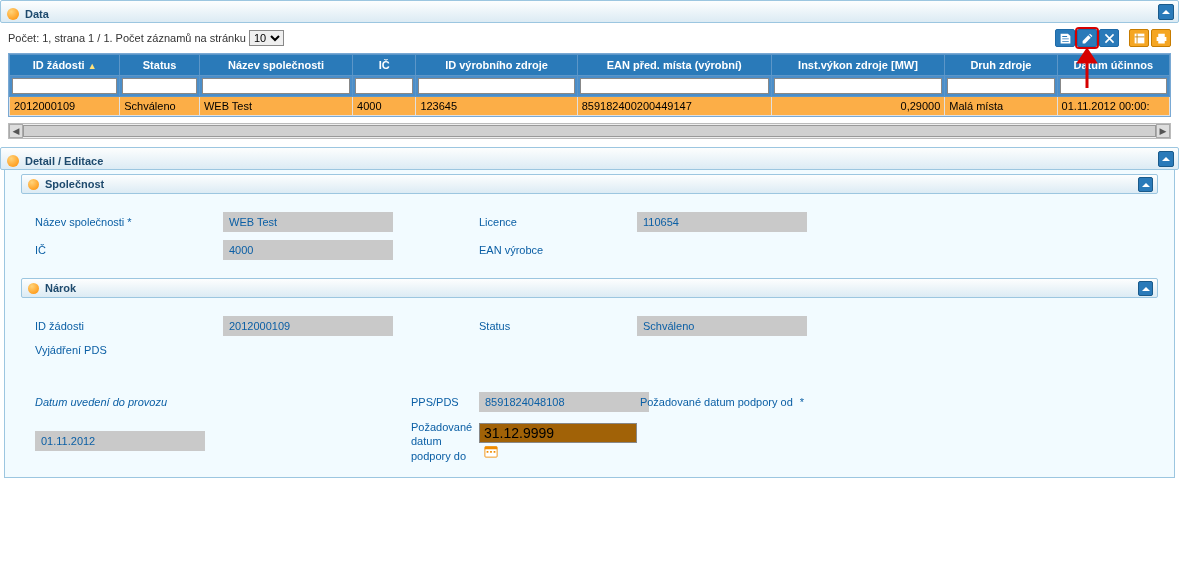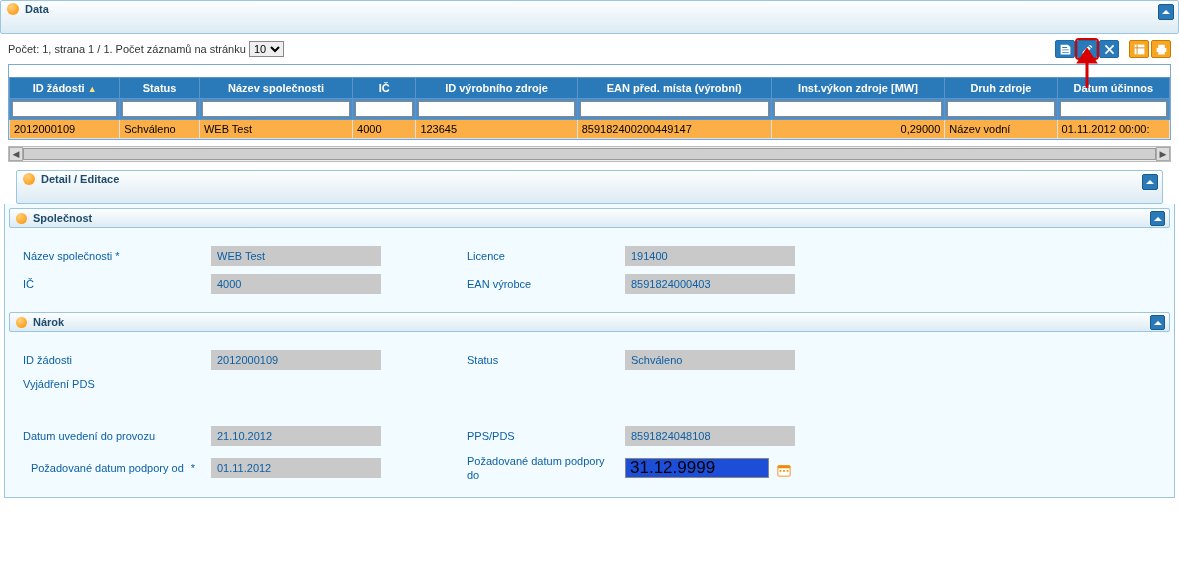--- a/index.html
+++ b/index.html
@@ -5,26 +5,26 @@
   * { box-sizing: border-box; }
   body {
     margin: 0;
     font-family: Verdana, Arial, sans-serif;
     font-size: 11px;
     background: #fff;
     color: #333;
   }
   .panel-bar {
     display: flex;
-    align-items: flex-start;
+    align-items: flex-end;
     background: linear-gradient(#fdfefe, #dcebf4);
     border: 1px solid #9cc6e0;
     border-radius: 2px;
     padding: 2px 6px;
-    height: 34px;
+    height: 23px;
     position: relative;
   }
   .panel-bar .bullet {
     width: 12px; height: 12px;
     border-radius: 50%;
     background: radial-gradient(circle at 35% 30%, #ffd37a, #ff8c00);
     margin-right: 6px;
   }
   .panel-bar .title {
     font-weight: bold;
@@ -102,21 +102,20 @@
 
   .grid-wrap {
     margin: 0 8px 6px 8px;
     overflow: hidden;
     border: 1px solid #7aa9d4;
   }
   table.grid {
     border-collapse: collapse;
     width: 100%;
     table-layout: fixed;
-    margin-top: 12px;
   }
   .grid th {
     background: #2a7ab9;
     color: #fff;
     font-weight: bold;
     font-size: 11px;
     padding: 4px 6px;
     border: 1px solid #5c96c8;
     text-align: center;
     white-space: nowrap;
@@ -192,24 +191,24 @@
     color: #0b5fa5;
     padding: 3px 6px;
     font-size: 11px;
     width: 170px;
     height: 20px;
     display: flex;
     align-items: center;
   }
   .form-grid .input-field {
     border: 1px solid #888;
-    background: #1d4ed8;
+    background: #a16207;
     padding: 2px 4px;
-    font-size: 17px;
-    width: 144px;
+    font-size: 14px;
+    width: 158px;
     height: 20px;
   }
   .cal-btn {
     width:16px;height:16px;display:inline-flex;align-items:center;justify-content:center;
     margin-left:4px;cursor:pointer;vertical-align:middle;
   }
   .cal-btn svg{width:14px;height:14px;fill:#f08c00;}
   .spacer-col{width:60px;}
 
   .outer { position: relative; padding-bottom: 2px; }
@@ -315,67 +314,66 @@
       </thead>
       <tbody>
         <tr>
           <td class="cell">2012000109</td>
           <td class="cell">Schváleno</td>
           <td class="cell">WEB Test</td>
           <td class="cell">4000</td>
           <td class="cell">123645</td>
           <td class="cell">859182400200449147</td>
           <td class="cell right">0,29000</td>
-          <td class="cell">Název vodní</td>
+          <td class="cell">Malá místa</td>
           <td class="cell">01.11.2012 00:00:</td>
         </tr>
       </tbody>
     </table>
   </div>
 
   <div class="hscroll">
     <span class="arrow l">◀</span>
     <span class="thumb"></span>
     <span class="arrow r">▶</span>
   </div>
 
-  <div class="panel-bar" style="margin:0 16px;">
+  <div class="panel-bar" style="margin:0 0;">
     <span class="bullet"></span>
     <span class="title">Detail / Editace</span>
     <span class="collapse-btn">
       <svg viewBox="0 0 10 10">
           <path d="M1 7 L5 3 L9 7 Z"></path>
         </svg>
     </span>
   </div>
 
-  <div style="background:#f2fbff;border:1px solid #9cc6e0;border-top:none;margin:0 4px;padding:4px 0;">
+  <div style="background:#f2fbff;border:1px solid #9cc6e0;border-top:none;margin:0 4px;padding:4px 12px;">
 
     <div class="sub-panel-bar">
       <span class="bullet"></span>
       <span class="title">Společnost</span>
       <span class="collapse-btn">
         <svg viewBox="0 0 10 10">
             <path d="M1 7 L5 3 L9 7 Z"></path>
           </svg>
       </span>
     </div>
     <div class="detail-body" style="border:none;margin:0;">
       <div class="form-grid">
         <span class="label">Název společnosti *</span>
         <span class="ro-field">WEB Test</span>
         <span class="spacer-col"></span>
         <span class="label">Licence</span>
-        <span class="ro-field">191400</span>
+        <span class="ro-field">110654</span>
 
         <span class="label">IČ</span>
         <span class="ro-field">4000</span>
         <span class="spacer-col"></span>
         <span class="label">EAN výrobce</span>
-        <span class="ro-field">8591824000403</span>
       </div>
     </div>
 
     <div class="sub-panel-bar">
       <span class="bullet"></span>
       <span class="title">Nárok</span>
       <span class="collapse-btn">
         <svg viewBox="0 0 10 10">
             <path d="M1 7 L5 3 L9 7 Z"></path>
           </svg>
@@ -392,22 +390,21 @@
         <span class="label">Vyjádření PDS</span>
         <span></span>
           <span></span>
           <span></span>
           <span></span>
       </div>
     </div>
 
     <div class="detail-body" style="border:none;margin:0;padding-bottom:6px;">
       <div class="form-grid">
-        <span class="label" style="line-height:1.3;">Datum uvedení do provozu</span>
-        <span class="ro-field">21.10.2012</span>
+        <span class="label" style="line-height:1.3;font-style:italic;">Datum uvedení do provozu</span>
         <span class="spacer-col"></span>
         <span class="label">PPS/PDS</span>
         <span class="ro-field">8591824048108</span>
 
         <span class="label" style="line-height:1.3;text-align:center;">
           <span>Požadované datum podpory od</span>
           <span style="margin-left:4px;">*</span>
         </span>
         <span class="ro-field">01.11.2012</span>
         <span class="spacer-col"></span>

